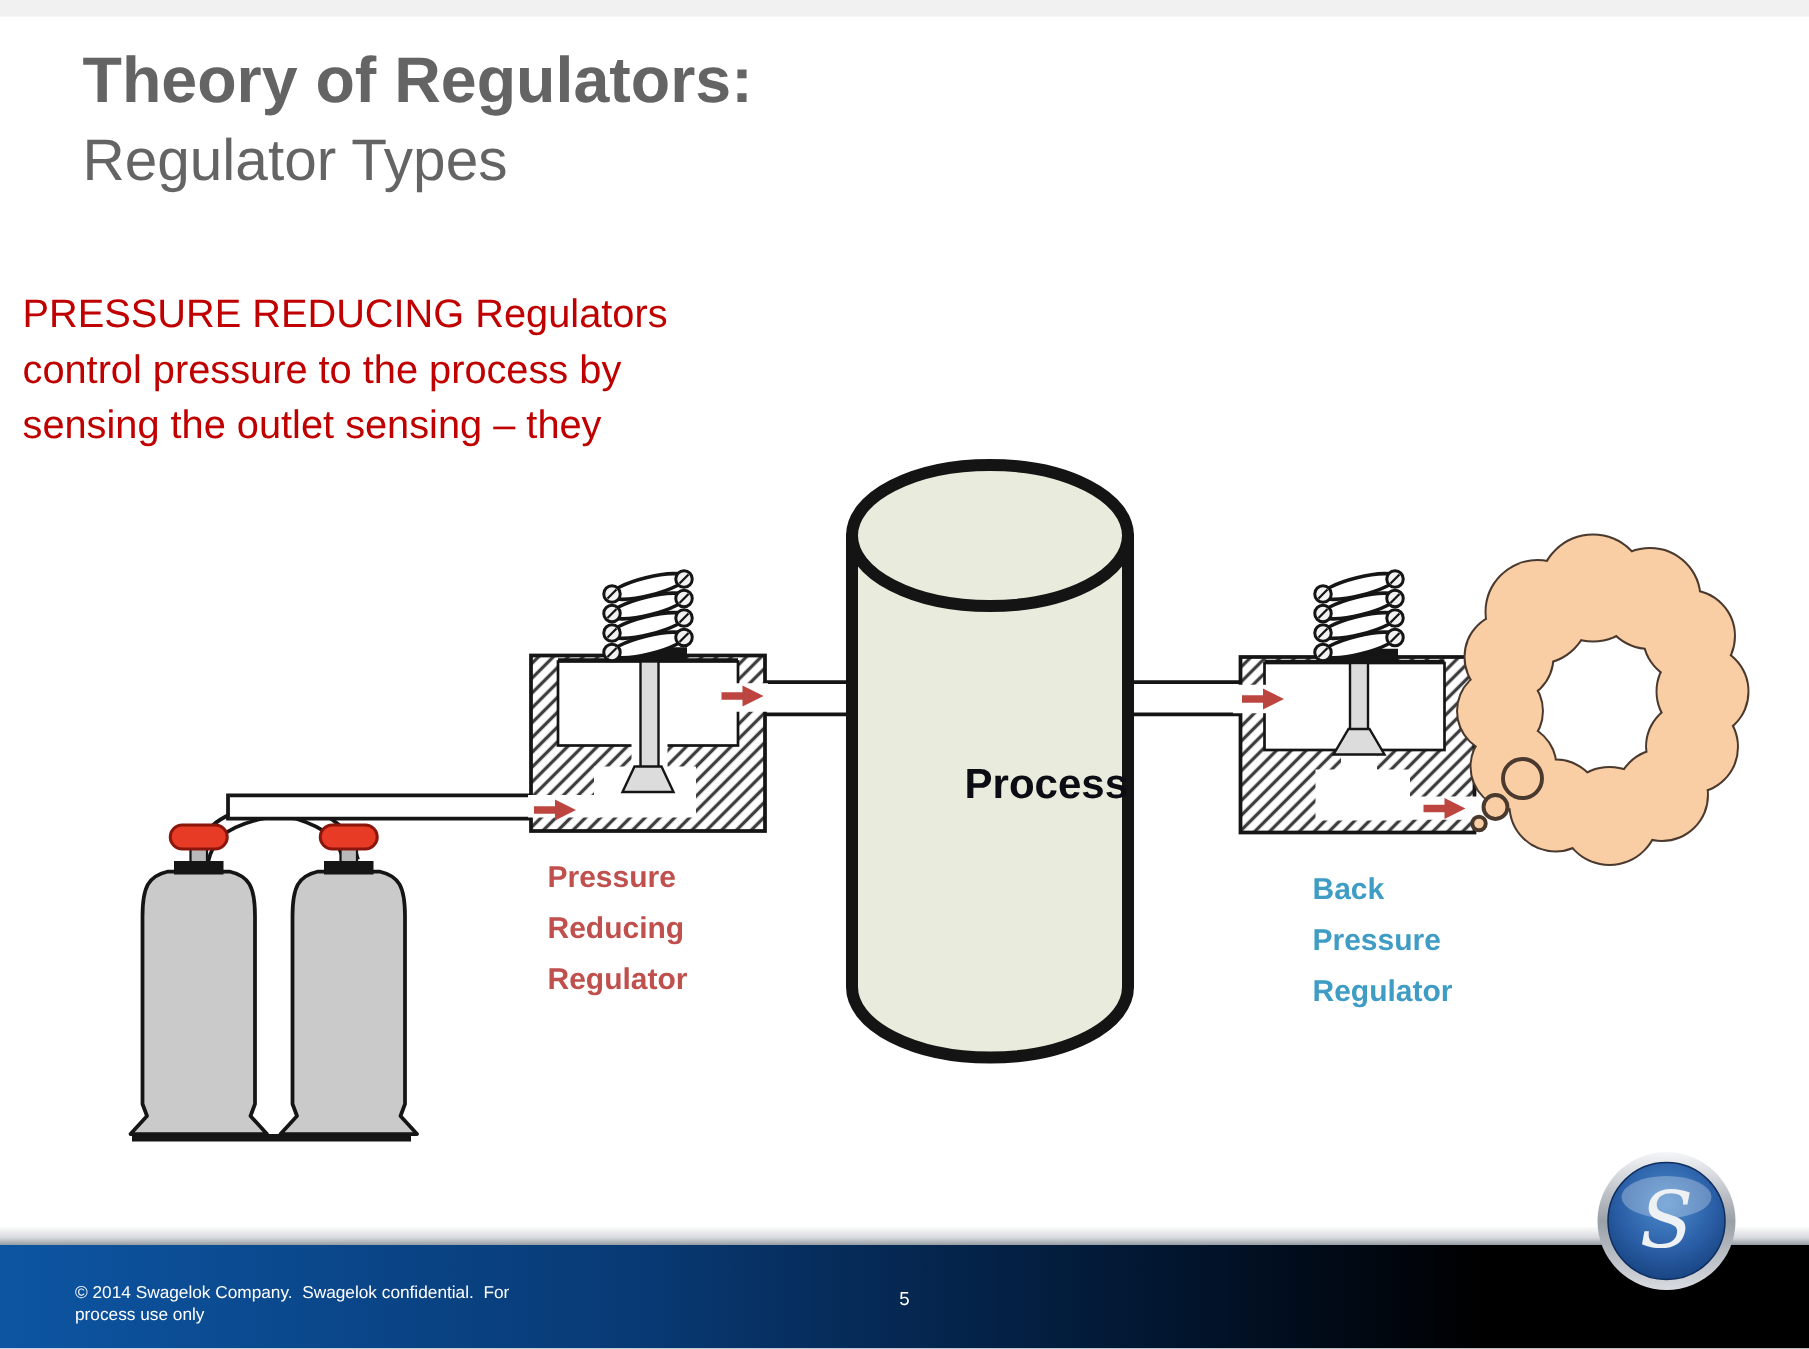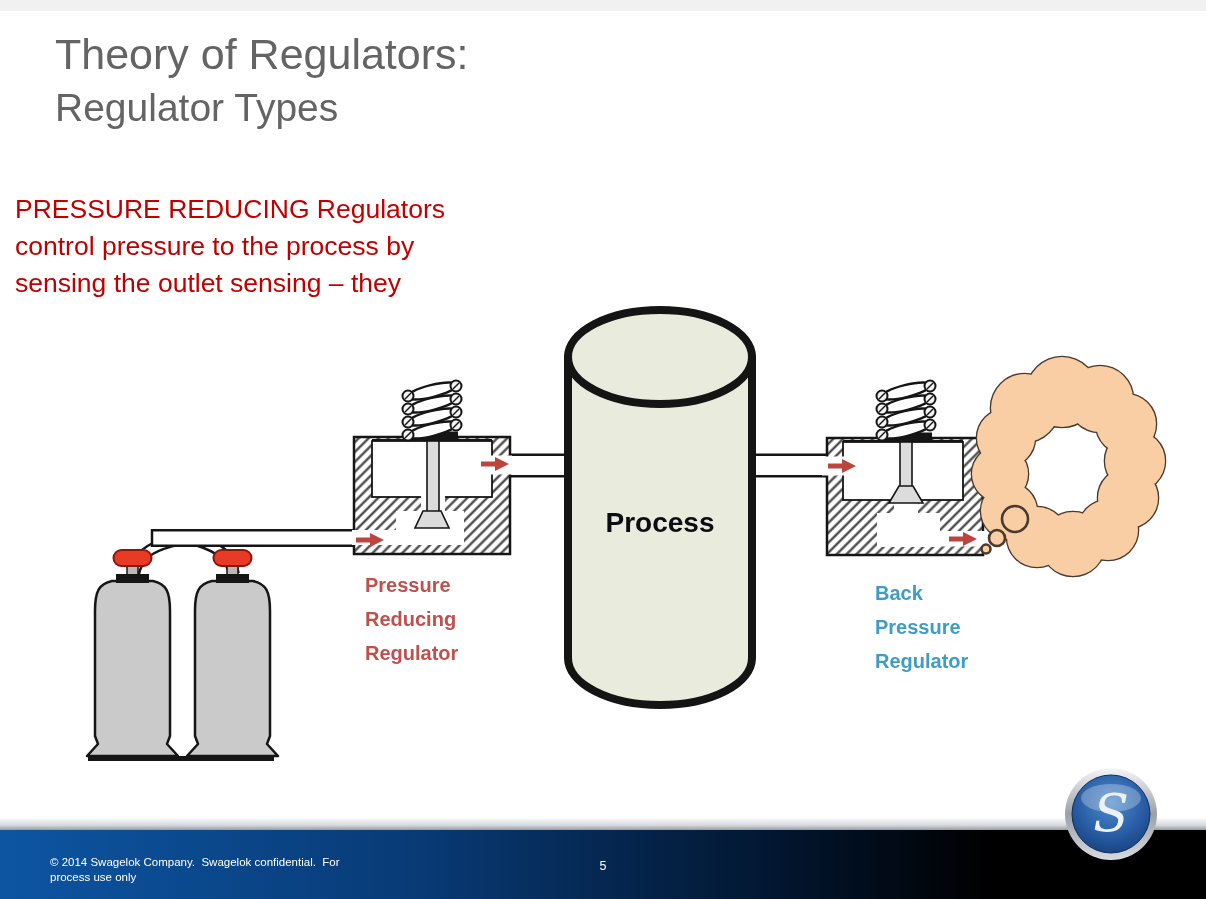--- a/index.html
+++ b/index.html
@@ -1,35 +1,35 @@
 <!DOCTYPE html>
 <html style="--title-gray: #646464; --note-red: #c00000; --note-blue: #4bacc6; --label-red: #c0504d; --label-blue: #3f9cc4; --arrow-red: #bc4540; --process-fill: #e9ebdc; --cloud-fill: #f9cea4; --cylinder-gray: #cacaca; --cap-red: #e73b25; --footer-blue: #0d55a2;"><head>
 <meta charset="utf-8">
 <style>
   html,body{margin:0;padding:0;background:#fff;}
   .slide{
     position:relative; width:1206px; height:899px; overflow:hidden;
     background:#ffffff; font-family:"Liberation Sans", sans-serif;
   }
   .topstrip{position:absolute;left:0;top:0;width:100%;height:11px;background:#f1f1f1;}
-  .title-line1{position:absolute;left:55px;top:30px;font-size:43px;font-weight:400;
+  .title-line1{position:absolute;left:55px;top:30px;font-size:43px;font-weight:700;
     color:var(--title-gray,#646464);white-space:nowrap;}
   .title-line2{position:absolute;left:55px;top:86px;font-size:39px;font-weight:400;
     color:var(--title-gray,#646464);white-space:nowrap;}
   .note{position:absolute;font-size:26.5px;line-height:37px;}
   .note div{white-space:nowrap;}
   .red-note{left:15px;top:191px;color:var(--note-red,#c00000);}
   .blue-note{left:660px;top:127px;color:var(--note-blue,#4bacc6);}
   .u{text-decoration:underline;text-decoration-thickness:2px;text-underline-offset:5px;}
   .diagram{position:absolute;left:0;top:0;width:1206px;height:899px;}
   .fig-label{position:absolute;font-size:20px;font-weight:bold;line-height:34px;}
   .fig-label div{white-space:nowrap;}
   .red-label{left:365px;top:568px;color:var(--label-red,#c0504d);}
   .blue-label{left:843px;top:576px;color:var(--label-blue,#3f9cc4);margin-left:32px;}
-  .process-label{position:absolute;left:568px;top:507px;width:184px;text-align:center;
+  .process-label{position:absolute;left:568px;top:507px;width:184px;text-align:right;
     font-size:28px;font-weight:bold;color:#0c0c14;}
   .edge-band{position:absolute;left:0;top:818px;width:100%;height:12px;
     background:linear-gradient(180deg,#fbfbfb 0%,#d6d9dd 60%,#969ca3 100%);}
   .footer{position:absolute;left:0;top:830px;width:100%;height:81px;
     background:linear-gradient(90deg,var(--footer-blue,#0d55a2) 0%,#083a75 35%,#02152e 65%,#000 82%);}
   .copyright{position:absolute;left:50px;top:25px;color:#fff;font-size:11.5px;
     line-height:15px;white-space:pre-wrap;}
   .pagenum{position:absolute;left:0;top:29px;width:100%;text-align:center;
     color:#fff;font-size:12.5px;}
   .logo{position:absolute;left:1060px;top:766px;width:102px;height:102px;z-index:5;}

